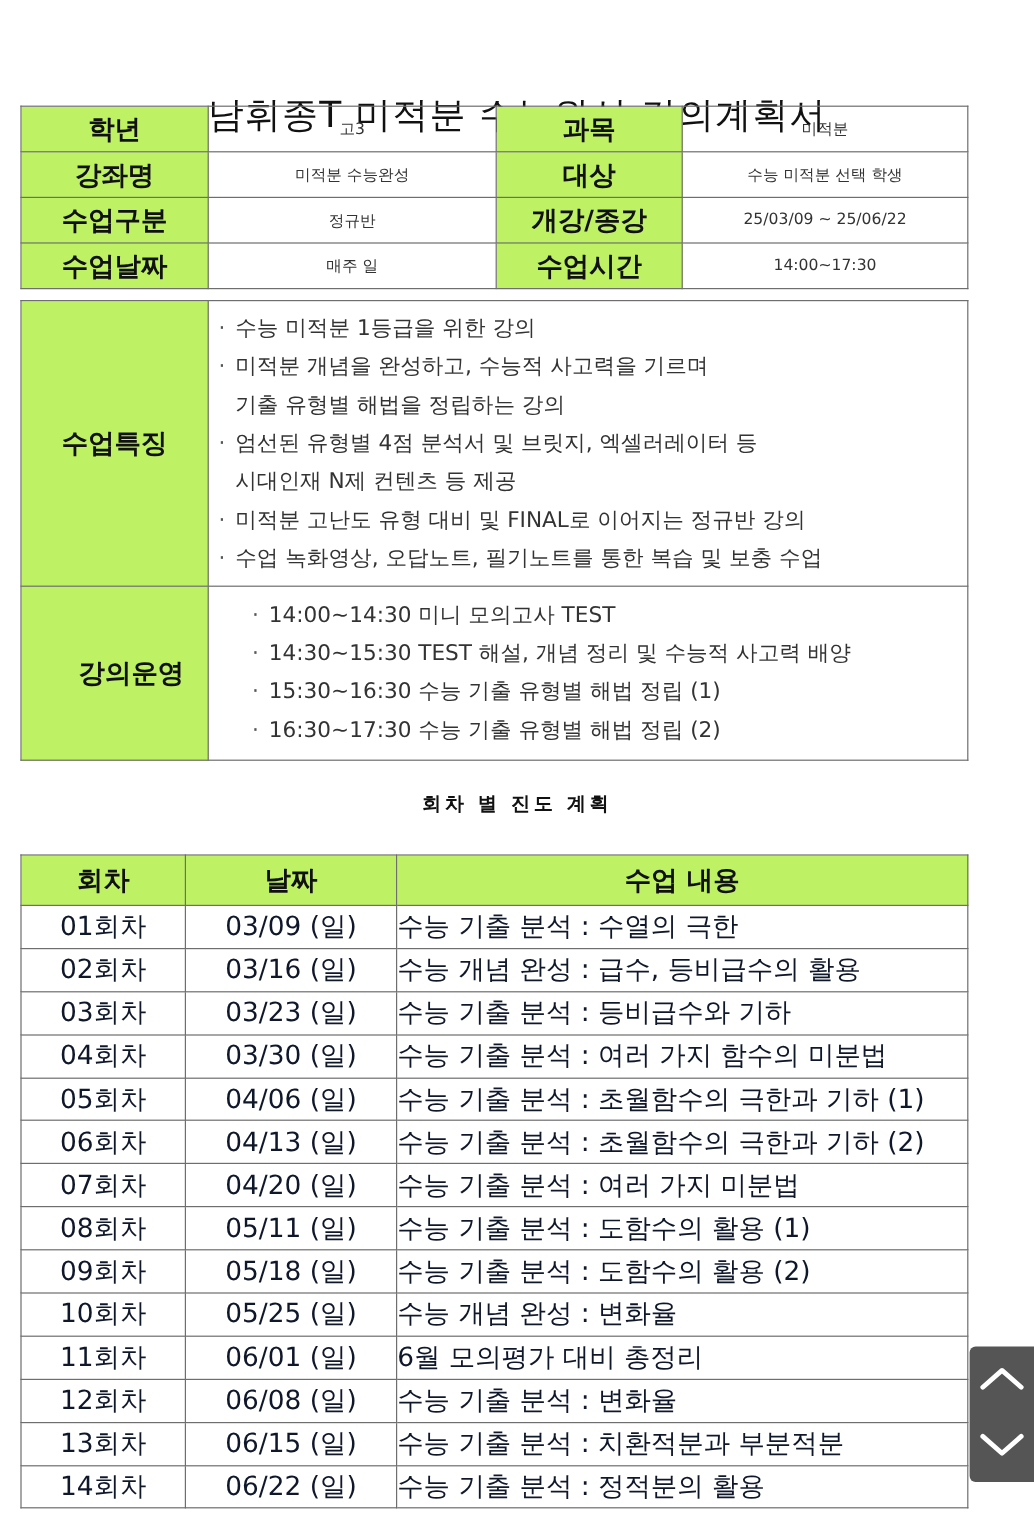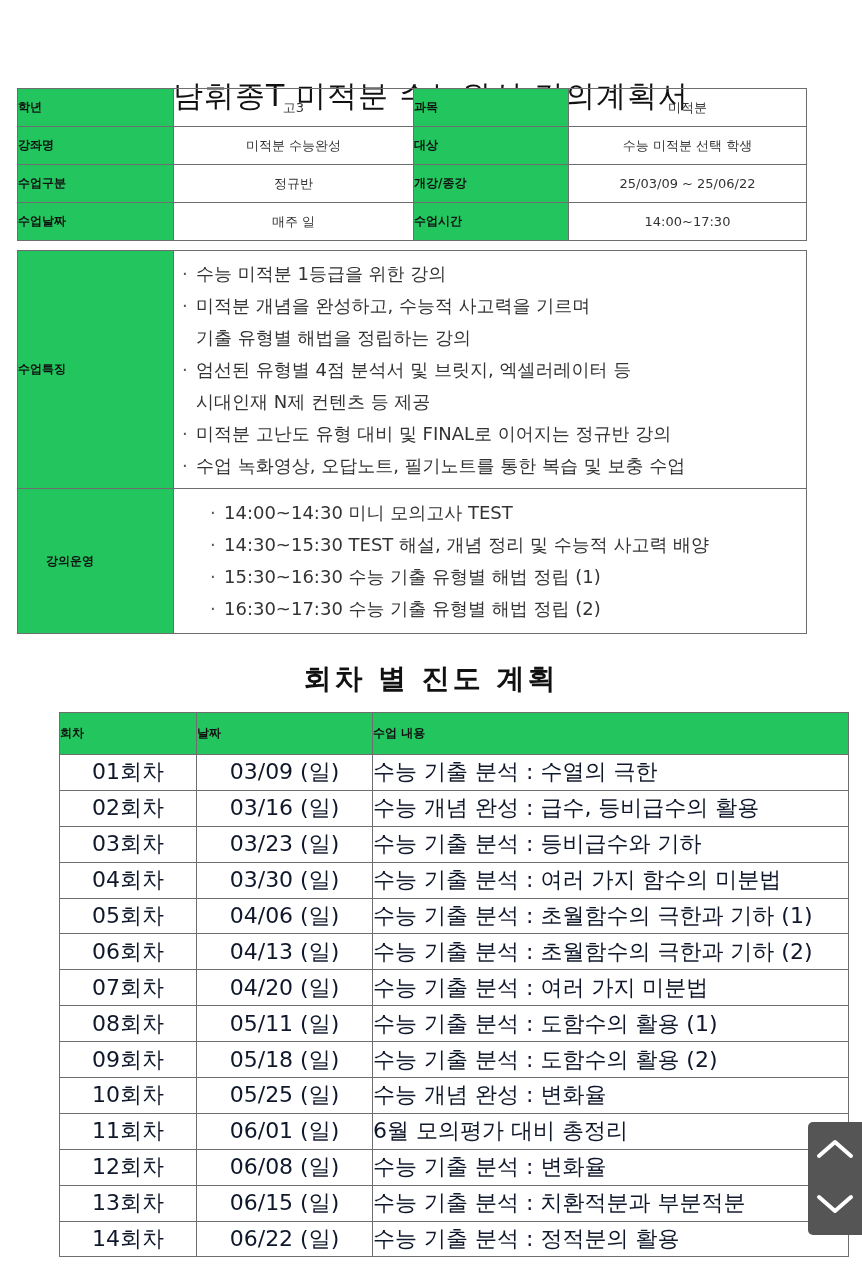--- a/index.html
+++ b/index.html
@@ -6,41 +6,41 @@
   html, body { width: 862px; height: 1280px; background: #ffffff; overflow: hidden; }
   body { position: relative; font-family: "DejaVu Sans", "Liberation Sans", sans-serif; color: #1a1a1a; }
 
   .doc-title {
     position: absolute; left: 0; top: 28px; width: 862px; text-align: center;
     font-size: 30px; font-weight: normal; letter-spacing: 1px; color: #111; margin-top: 48px;
   }
 
   table { border-collapse: collapse; position: absolute; left: 17px; width: 789px; table-layout: fixed; }
   td, th { border: 1px solid #6e6e6e; }
-  .hdr { background: #22c55e; font-weight: bold; text-align: left; font-size: 12px; color: #111; }
+  .hdr { background: #bef264; font-weight: bold; text-align: center; font-size: 22px; color: #111; }
   .val { text-align: center; font-size: 13px; color: #333; font-weight: normal; }
 
   .info-table { top: 88px; }
   .info-table td { height: 38px; }
 
   .feat-table { top: 250px; }
   .feat-table .hdr { vertical-align: middle; }
   .feat-list { list-style: none; padding: 6px 0 6px 8px; }
   .feat-list li { font-size: 18px; color: #333; line-height: 32px; white-space: nowrap; }
   .feat-list li.cont { padding-left: 14px; }
   .feat-list .dot { display: inline-block; width: 14px; color: #555; }
   .row-features td { height: 238px; }
   .row-ops td { height: 145px; padding-left: 28px; }
 
   .section-title {
     position: absolute; left: 0; top: 660px; width: 862px; text-align: center;
-    font-size: 28px; font-weight: bold; letter-spacing: 3px; color: #111;
+    font-size: 16px; font-weight: bold; letter-spacing: 3px; color: #111;
   }
 
-  .sched-table { top: 712px; margin-left: 42px; }
+  .sched-table { top: 712px; }
   .sched-table th { height: 42px; }
   .sched-table td { height: 35.9px; font-size: 22px; color: #0f172a; }
   .sched-table td.c-center { text-align: center; }
   .sched-table td.c-content { text-align: left; padding-left: 0; white-space: nowrap; }
 
   .scroll-widget {
     position: absolute; left: 808px; top: 1122px; width: 54px; height: 113px;
     background: #555555; border-radius: 5px 0 0 5px;
   }
   .scroll-btn { position: absolute; left: 0; width: 54px; height: 56px; display: flex; align-items: center; justify-content: center; cursor: pointer; }

